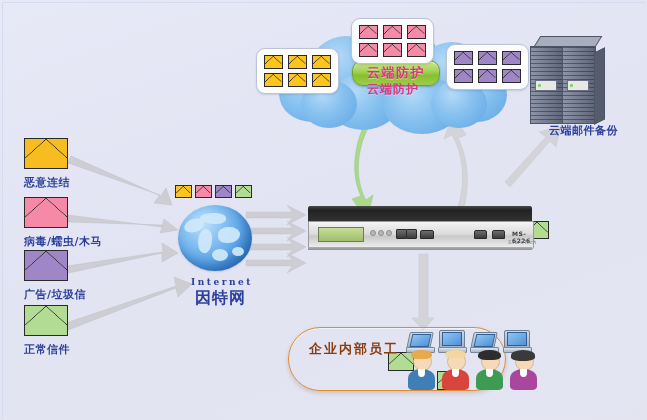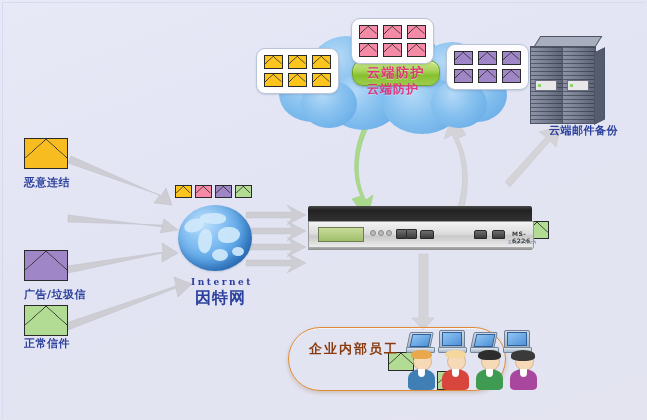--- a/index.html
+++ b/index.html
@@ -141,27 +141,31 @@
 
     <path d="M505,182 L546,137 L539,132 L561,126 L556,147 L550,141 L510,187 Z" fill="#d3d3d8" stroke="#c6c6cc" stroke-width="0.5"></path>
 
     <path d="M419,254 L428,254 L428,318 L434,318 L423,330 L412,318 L419,318 Z" fill="#d3d3d8" stroke="#c6c6cc" stroke-width="0.5"></path>
   </svg>
 
   <div class="abs" style="left:24px;top:138px">
     <div class="env env-yellow" style="width:44px;height:31px"></div>
     <div class="srcLabel" style="margin-top:6px">恶意连结</div>
   </div>
+  <div class="abs" style="left:24px;top:197px">
+    <div class="env env-pink" style="width:44px;height:31px"></div>
+    <div class="srcLabel" style="margin-top:6px">病毒/蠕虫/木马</div>
+  </div>
   <div class="abs" style="left:24px;top:250px">
     <div class="env env-purple" style="width:44px;height:31px"></div>
     <div class="srcLabel" style="margin-top:6px">广告/垃圾信</div>
   </div>
   <div class="abs" style="left:24px;top:305px">
     <div class="env env-green" style="width:44px;height:31px"></div>
-    <div class="srcLabel" style="">正常信件</div>
+    <div class="srcLabel" style="margin-top:6px">正常信件</div>
   </div>
 
   <div class="abs" style="left:175px;top:185px">
     <div style="display:flex;gap:3px">
       <div class="env env-yellow2" style="width:17px;height:13px"></div>
       <div class="env env-pink" style="width:17px;height:13px"></div>
       <div class="env env-purple" style="width:17px;height:13px"></div>
       <div class="env env-green" style="width:17px;height:13px"></div>
     </div>
   </div>

